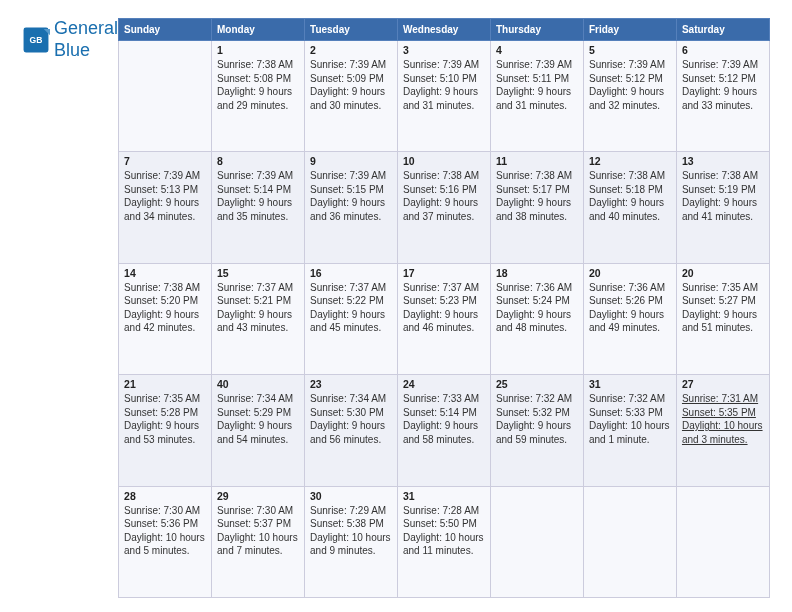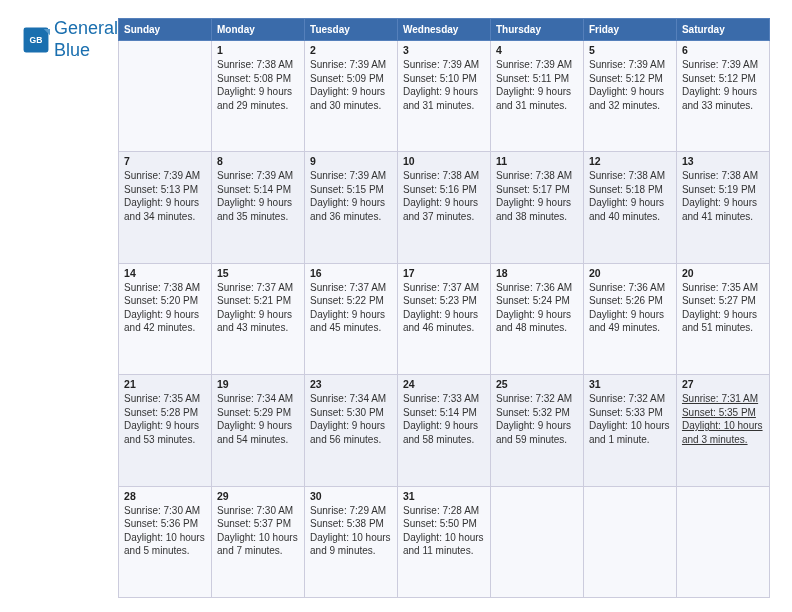--- a/index.html
+++ b/index.html
@@ -277,21 +277,21 @@
         </tr>
         <tr>
           <td>
             <span class="day-num">21</span>
             <div class="day-info" style="white-space: pre-line;">Sunrise: 7:35 AM
 Sunset: 5:28 PM
 Daylight: 9 hours
 and 53 minutes.</div>
           </td>
           <td>
-            <span class="day-num">19</span>
+            <span class="day-num">40</span>
             <div class="day-info" style="white-space: pre-line;">Sunrise: 7:34 AM
 Sunset: 5:29 PM
 Daylight: 9 hours
 and 54 minutes.</div>
           </td>
           <td>
             <span class="day-num">23</span>
             <div class="day-info" style="white-space: pre-line;">Sunrise: 7:34 AM
 Sunset: 5:30 PM
 Daylight: 9 hours

